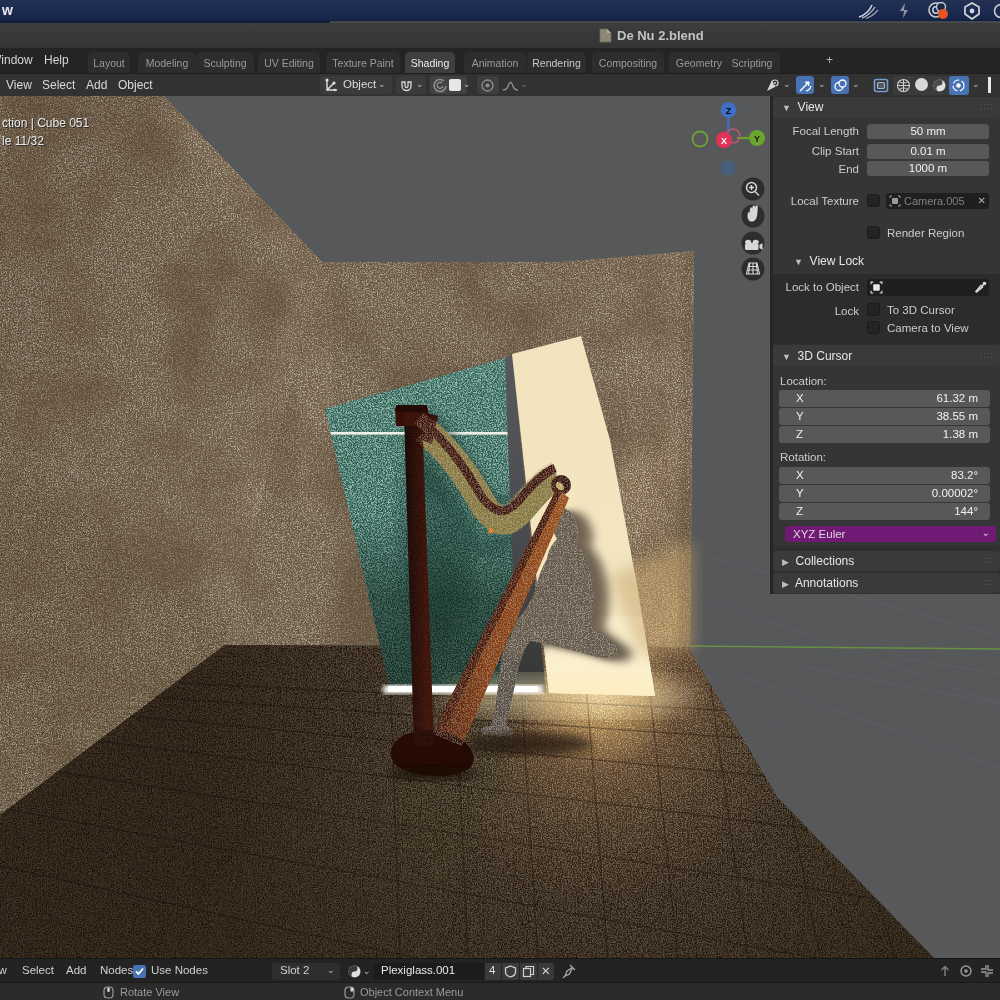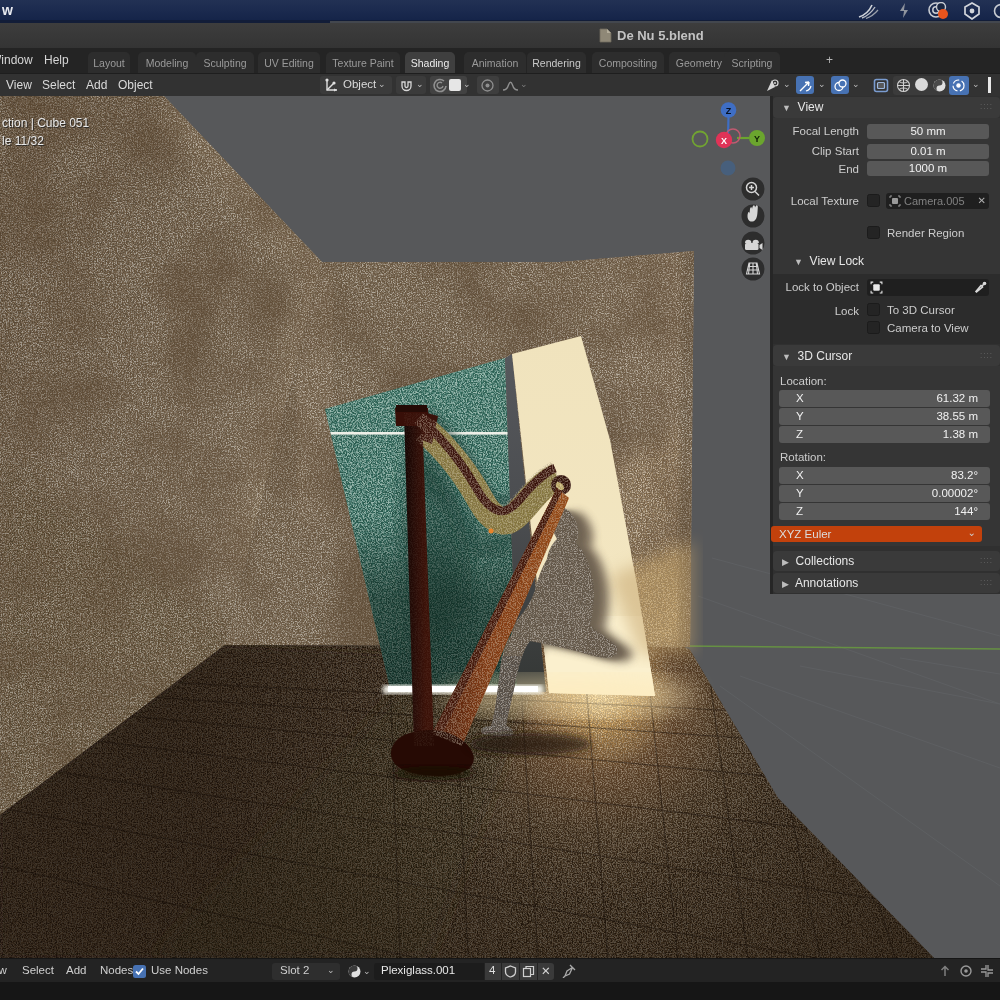--- a/index.html
+++ b/index.html
@@ -62,21 +62,21 @@
 </div>
 <div id="strip1">
       <div class="r"></div>
     </div>
 
 <div id="titlebar">
  <svg style="position:absolute;left:599px;top:5px" width="13" height="15" viewBox="0 0 13 15">
   <path d="M1 1 H8 L12 5 V14 H1 Z" fill="#8f8877" stroke="#6e6a5e" stroke-width="0.8"></path>
   <path d="M8 1 L8 5 H12 Z" fill="#b5ae9c"></path>
  </svg>
- <div class="t">De Nu 5.blend</div>
+ <div class="t">De Nu 2.blend</div>
 </div>
 
 <div id="tabrow">
  <div class="m" style="left:-10px">Window</div>
  <div class="m" style="left:44px">Help</div>
  <div class="tab" style="left:88px;width:42px">Layout</div>
  <div class="tab" style="left:138px;width:58px">Modeling</div>
  <div class="tab" style="left:196px;width:58px">Sculpting</div>
  <div class="tab" style="left:258px;width:62px">UV Editing</div>
  <div class="tab" style="left:326px;width:74px">Texture Paint</div>
@@ -541,21 +541,21 @@
         <span style="position:absolute;right:12px;top:2px">83.2°</span>
       </div>
  <div class="vbox" style="left:9px;top:389px;width:211px;height:17px">
         <span style="position:absolute;left:17px;top:2px">Y</span>
         <span style="position:absolute;right:12px;top:2px">0.00002°</span>
       </div>
  <div class="vbox" style="left:9px;top:407px;width:211px;height:17px">
         <span style="position:absolute;left:17px;top:2px">Z</span>
         <span style="position:absolute;right:12px;top:2px">144°</span>
       </div>
- <div class="dbox" style="left:1px;top:430px;width:211px;height:16px;background:#c2410c">
+ <div class="dbox" style="left:15px;top:430px;width:211px;height:16px;background:#701a75">
    <span style="position:absolute;left:8px;top:2px;color:#dcdcdc;font-size:11.5px">XYZ Euler</span>
    <span style="position:absolute;right:6px;top:1px;color:#cfcfcf;font-size:10px">⌄</span>
  </div>
  <div class="hband" style="top:455px;height:20px"></div>
  <div class="hdr" style="left:12px;top:458px"><span class="arr">▶</span>&nbsp; Collections</div>
  <div class="dots" style="left:210px;top:459px">....<br>....</div>
  <div class="hband" style="top:477px;height:20px"></div>
  <div class="hdr" style="left:12px;top:480px"><span class="arr">▶</span>&nbsp; Annotations</div>
  <div class="dots" style="left:210px;top:481px">....<br>....</div>
 </div>
@@ -601,12 +601,24 @@
       </svg>
  <svg style="position:absolute;left:959px;top:5px" width="14" height="14" viewBox="0 0 14 14">
         <circle cx="7" cy="7" r="5" fill="none" stroke="#9a9a9a" stroke-width="1.4"></circle>
         <circle cx="7" cy="7" r="1.8" fill="#9a9a9a"></circle>
       </svg>
  <svg style="position:absolute;left:980px;top:5px" width="14" height="14" viewBox="0 0 14 14">
         <path d="M1 5 H6 V1 M8 1 V6 H13 M13 9 H8 V13 M6 13 V8 H1" stroke="#9a9a9a" stroke-width="1.3" fill="none"></path>
       </svg>
 </div>
 
+<div id="statusbar">
+ <svg style="position:absolute;left:103px;top:3px" width="11" height="13" viewBox="0 0 11 13">
+        <rect x="1" y="1" width="9" height="11" rx="3.5" fill="none" stroke="#9a9a9a" stroke-width="1.2"></rect>
+        <rect x="4.3" y="1.5" width="2.4" height="4.5" rx="1" fill="#d8d8d8"></rect>
+      </svg>
+ <div class="s" style="left:120px">Rotate View</div>
+ <svg style="position:absolute;left:344px;top:3px" width="11" height="13" viewBox="0 0 11 13">
+        <rect x="1" y="1" width="9" height="11" rx="3.5" fill="none" stroke="#9a9a9a" stroke-width="1.2"></rect>
+        <path d="M6.5 1.5 h2 a2 2 0 0 1 1 2 v2 h-3 Z" fill="#d8d8d8"></path>
+      </svg>
+ <div class="s" style="left:360px">Object Context Menu</div>
+</div>
 </div>
 </body></html>

